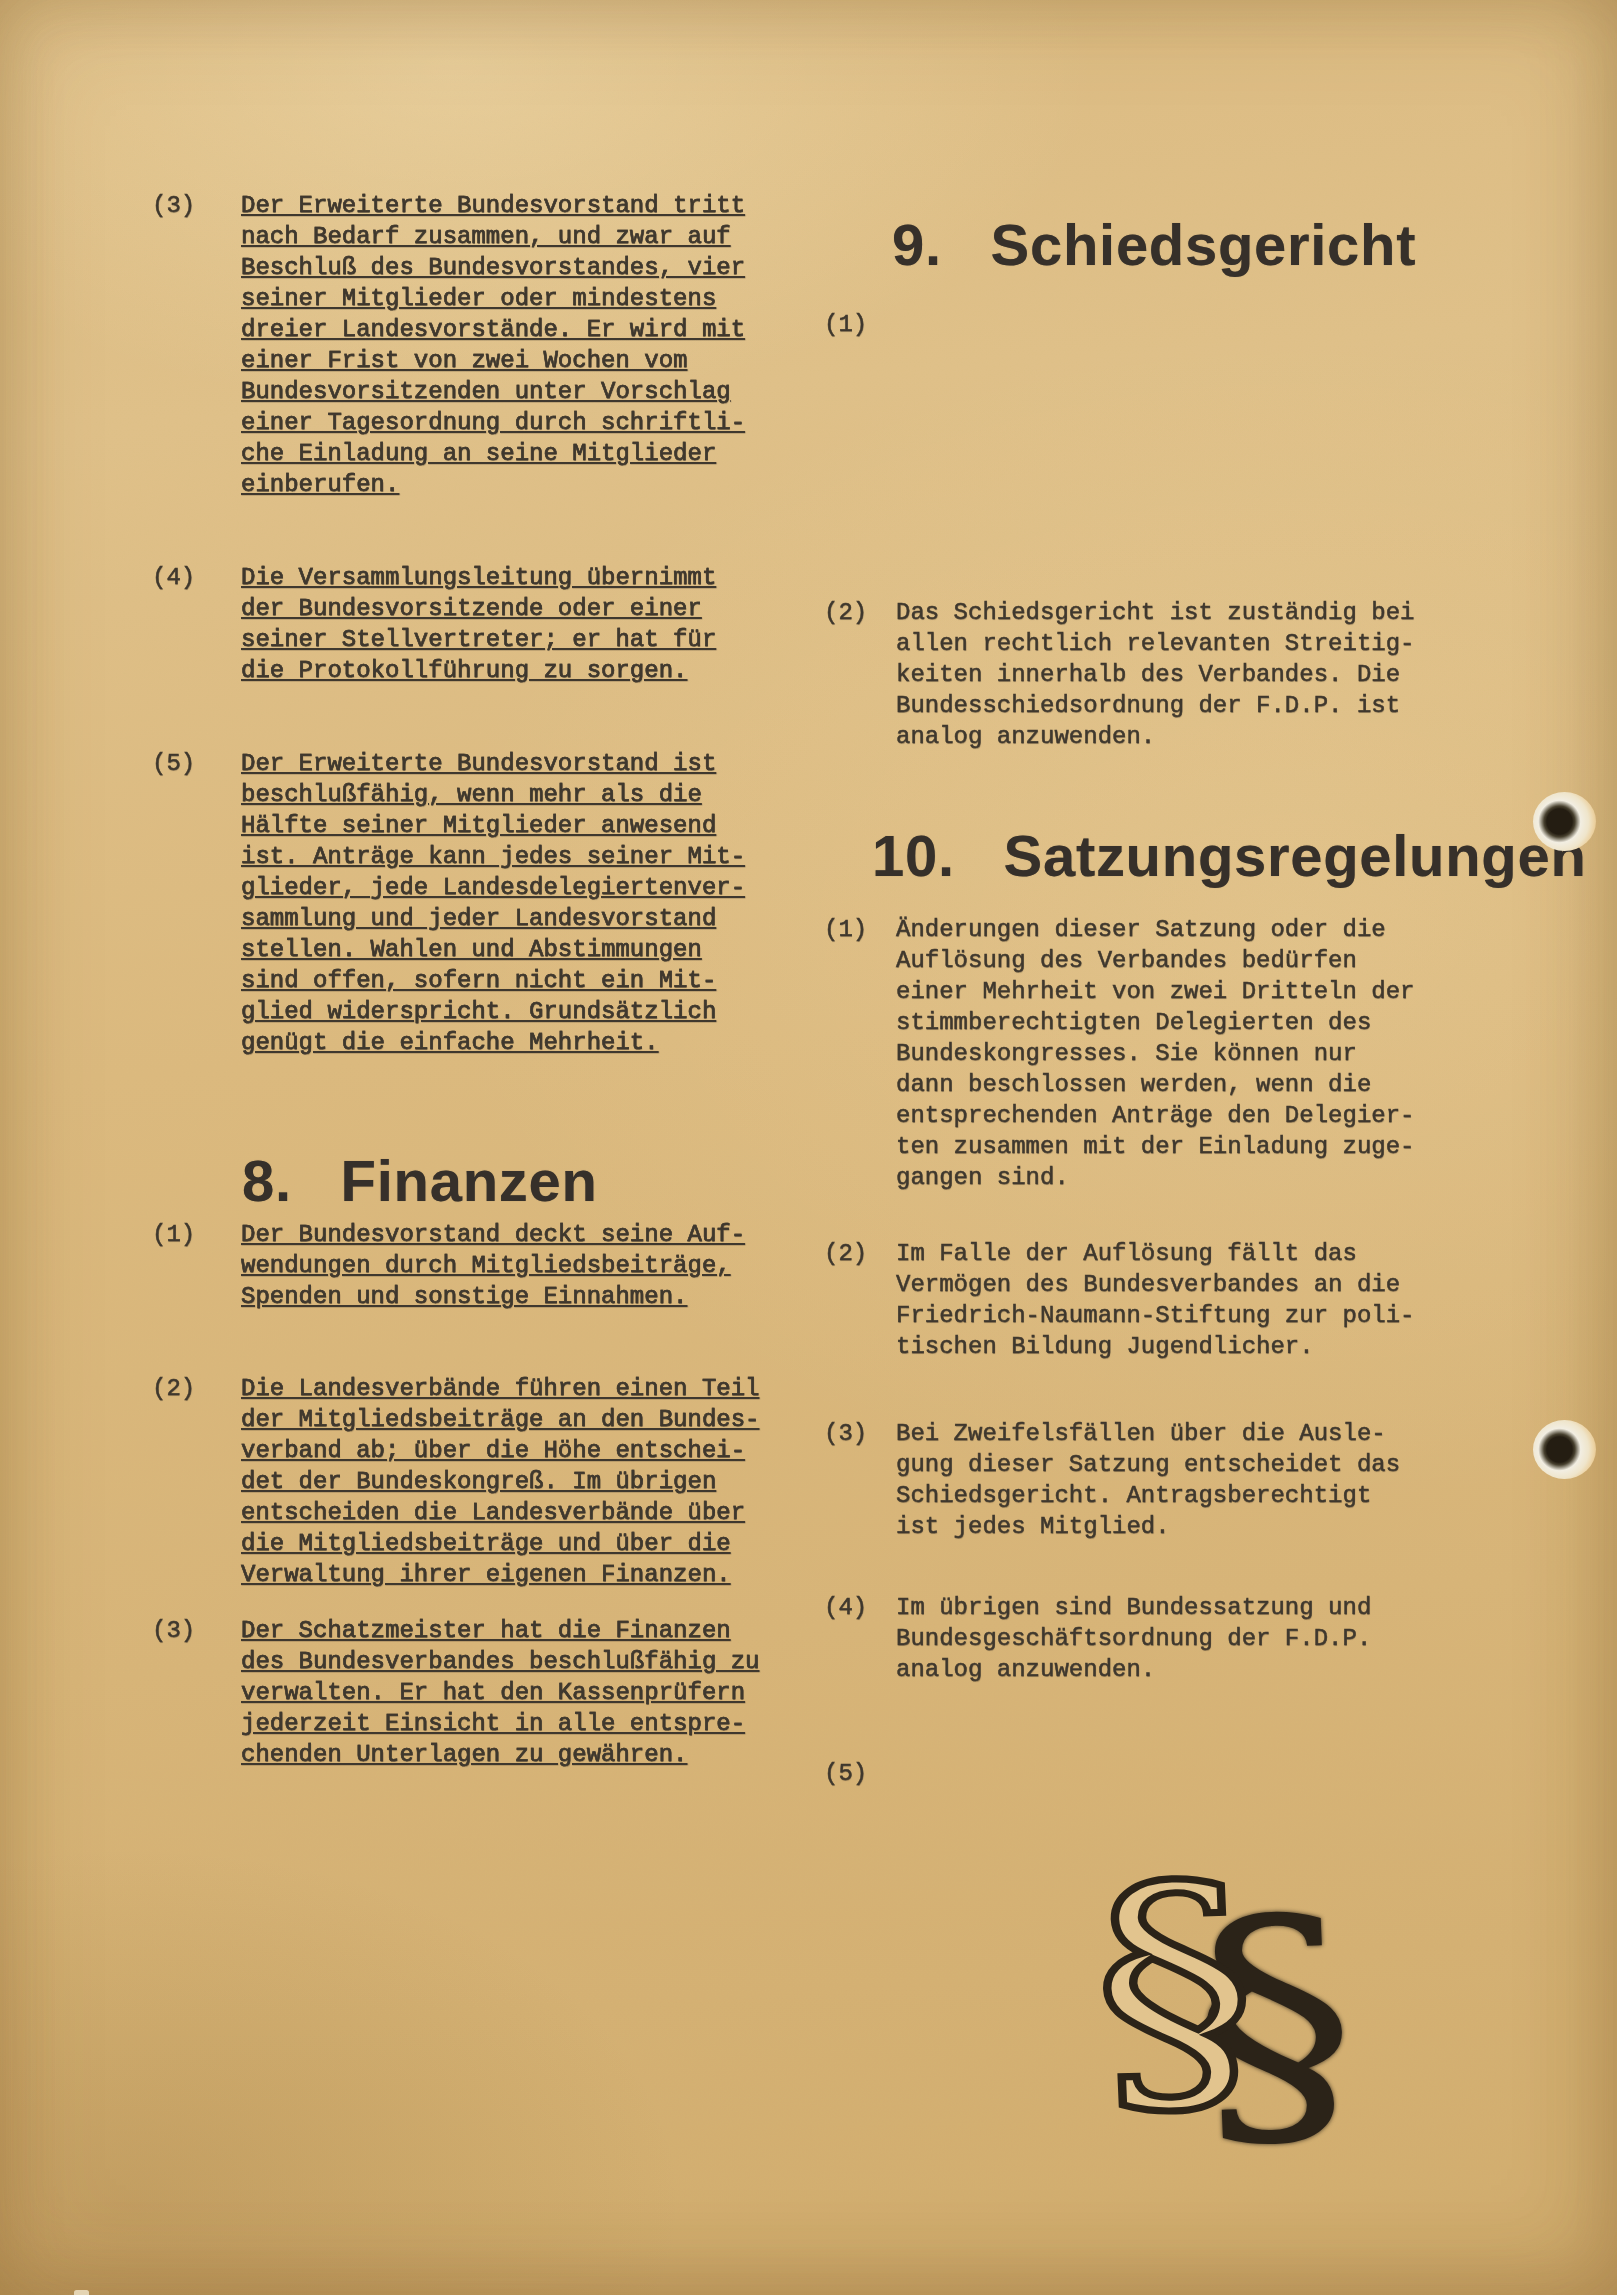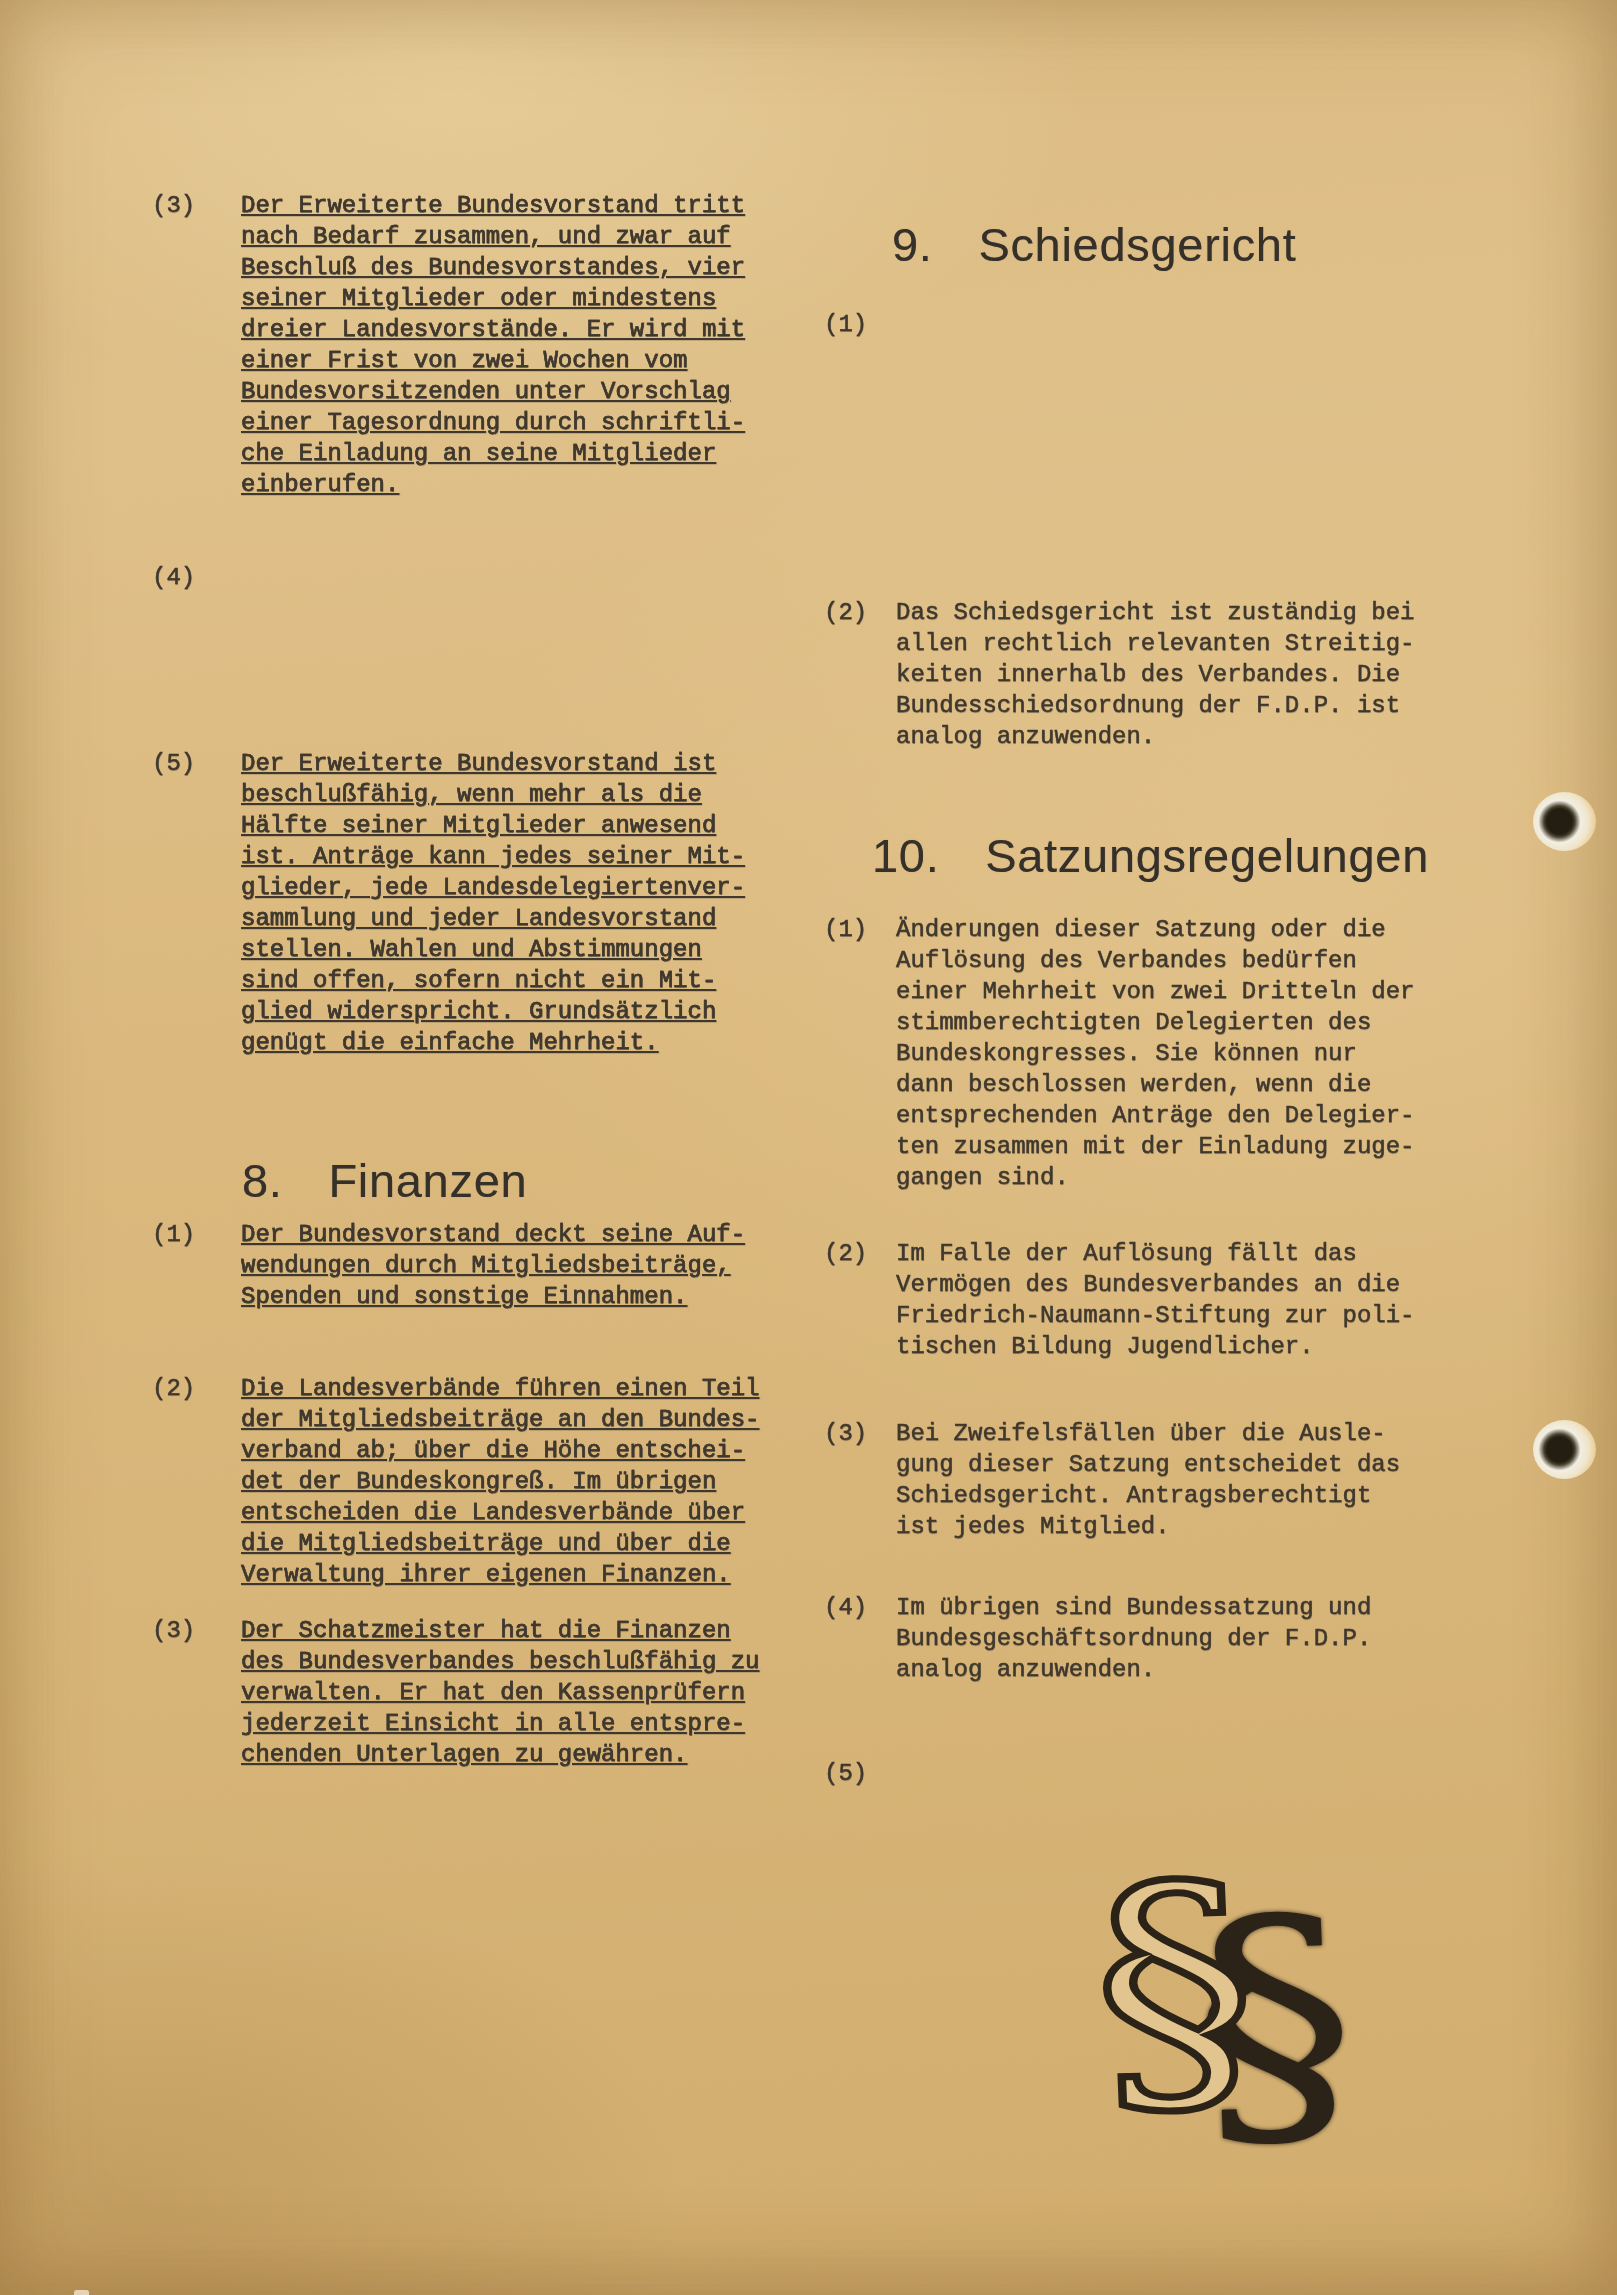--- a/index.html
+++ b/index.html
@@ -36,21 +36,21 @@
   .clause .lbl{position:absolute;left:0;top:0;}
   .lc{left:152px;width:626px;}
   .rc{left:824px;width:633px;}
   .lc .txt{margin-left:89px;white-space:pre-line;text-decoration:underline;}
   .rc .txt{margin-left:72px;white-space:pre-line;}
 
   
   .heading{
     position:absolute;
     font-family:"Liberation Sans","DejaVu Sans",sans-serif;
-    font-weight:normal;font-size:47px;line-height:51px;
+    font-weight:bold;font-size:58px;line-height:51px;
     color:#36302a;letter-spacing:0.7px;
     text-shadow:0 0 0.7px rgba(54,48,42,0.55);
     white-space:nowrap;
   }
   .heading .num{display:inline-block;}
   .heading .ttl{display:inline-block;margin-left:32px;}
 
   
   .hole{
     position:absolute;width:63px;height:59px;border-radius:50%;
@@ -101,20 +101,24 @@
 dreier Landesvorstände. Er wird mit
 einer Frist von zwei Wochen vom
 Bundesvorsitzenden unter Vorschlag
 einer Tagesordnung durch schriftli-
 che Einladung an seine Mitglieder
 einberufen.</div>
 </div>
 
 <div class="clause lc" style="top:562px">
   <span class="lbl">(4)</span>
+  <div class="txt">Die Versammlungsleitung übernimmt
+der Bundesvorsitzende oder einer
+seiner Stellvertreter; er hat für
+die Protokollführung zu sorgen.</div>
 </div>
 
 <div class="clause lc" style="top:748px">
   <span class="lbl">(5)</span>
   <div class="txt">Der Erweiterte Bundesvorstand ist
 beschlußfähig, wenn mehr als die
 Hälfte seiner Mitglieder anwesend
 ist. Anträge kann jedes seiner Mit-
 glieder, jede Landesdelegiertenver-
 sammlung und jeder Landesvorstand

